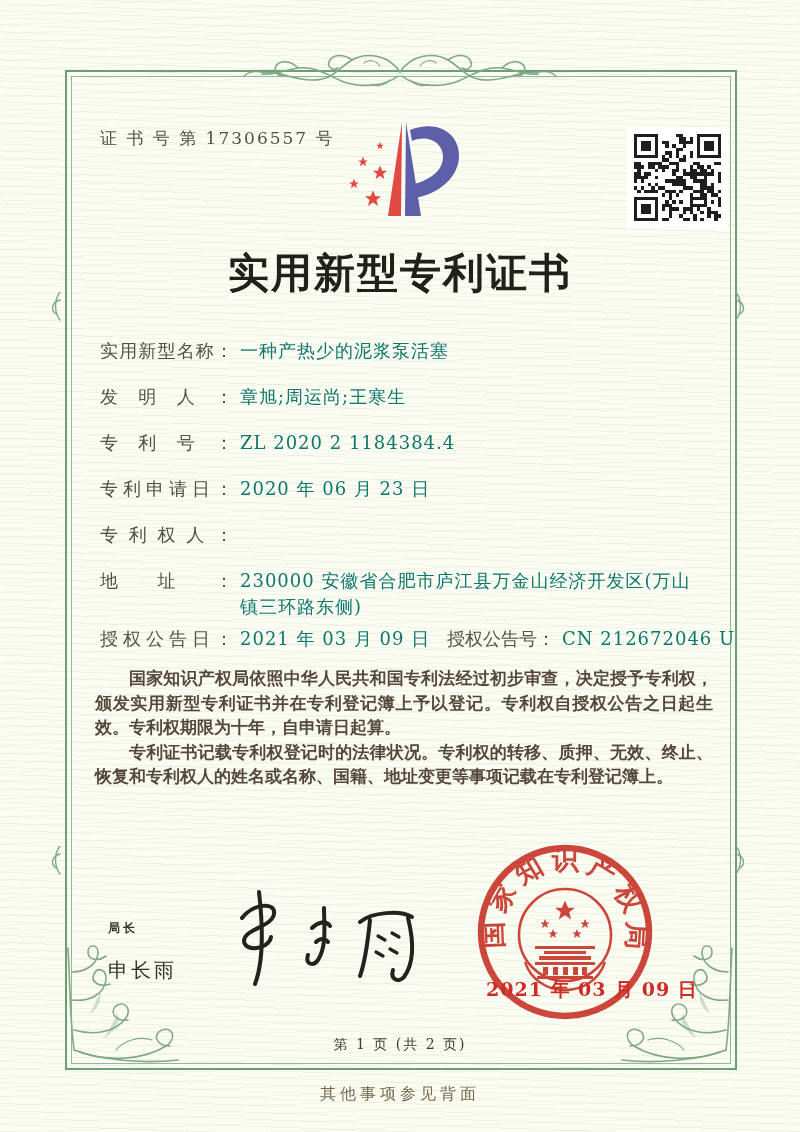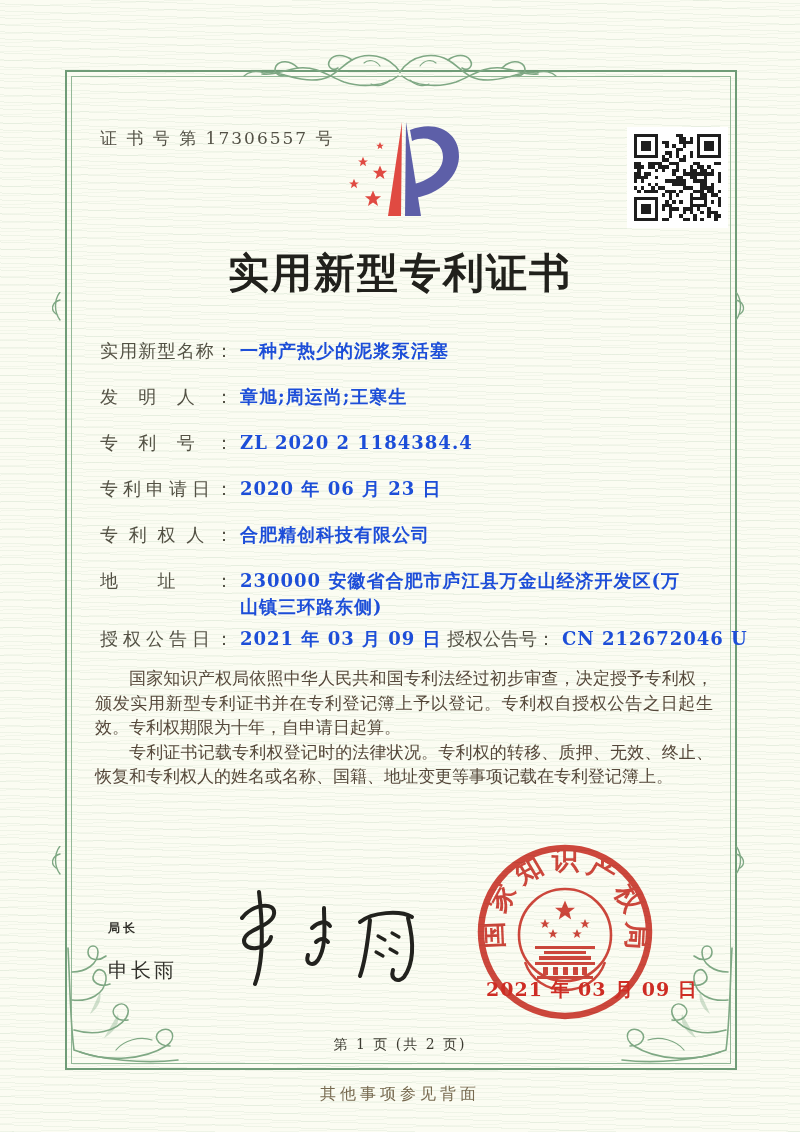--- a/index.html
+++ b/index.html
@@ -30,30 +30,30 @@
   .title{
     position:absolute;left:0;top:246px;width:100%;text-align:center;z-index:3;
     font-size:41px;font-weight:600;letter-spacing:2px;color:#21211c;
   }
   .fields{position:absolute;left:100px;top:338px;width:612px;z-index:3;font-size:18px;}
   .frow{position:relative;line-height:26px;margin-bottom:20px;white-space:nowrap;display:flex;}
   .flabel{
     display:inline-block;width:133px;flex:none;
     text-align:justify;text-align-last:justify;color:#535144;
   }
-  .fvalue{margin-left:7px;color:#1d4ed8;letter-spacing:1px;font-weight:bold;}
+  .fvalue{margin-left:7px;color:#0f766e;letter-spacing:1px;}
   .frow-address{white-space:normal;margin-bottom:6px;}
   .frow-address .fvalue{width:458px;line-height:26px;}
   .grant2{position:absolute;left:347px;top:0;display:flex;}
   .grant2 .flabel2{color:#535144;}
   .body-text{
     position:absolute;left:95px;top:666px;width:618px;z-index:3;
     font-size:17px;line-height:24.5px;color:#55483a;text-align:justify;
   }
-  .body-text p{margin:0;text-indent:2em;}
+  .body-text p{margin:0;text-indent:2em;font-weight:bold;}
   .sig-title{position:absolute;left:108px;top:920px;z-index:3;
     font-family:"Liberation Sans","DejaVu Sans",sans-serif;
     font-size:12px;font-weight:600;letter-spacing:3px;color:#33322c;}
   .sig-name{position:absolute;left:108px;top:957px;z-index:3;
     font-family:"Liberation Sans","DejaVu Sans",sans-serif;
     font-size:20px;font-weight:400;letter-spacing:3px;color:#33322c;}
   .signature{position:absolute;left:212px;top:878px;width:230px;height:118px;z-index:4;}
   .seal{position:absolute;left:465px;top:832px;width:200px;height:200px;z-index:5;
     mix-blend-mode:multiply;opacity:.93;}
   .seal-date{
@@ -167,21 +167,20 @@
     <div class="frow">
       <span class="flabel">专利号：</span>
       <span class="fvalue">ZL 2020 2 1184384.4</span>
     </div>
     <div class="frow">
       <span class="flabel">专利申请日：</span>
       <span class="fvalue">2020 年 06 月 23 日</span>
     </div>
     <div class="frow">
       <span class="flabel">专利权人：</span>
-      <span class="fvalue">合肥精创科技有限公司</span>
     </div>
     <div class="frow frow-address">
       <span class="flabel">地址：</span>
       <span class="fvalue">230000  安徽省合肥市庐江县万金山经济开发区(万山镇三环路东侧)</span>
     </div>
     <div class="frow">
       <span class="flabel">授权公告日：</span>
       <span class="fvalue">2021 年 03 月 09 日</span>
       <span class="grant2">
         <span class="flabel2">授权公告号：</span>

